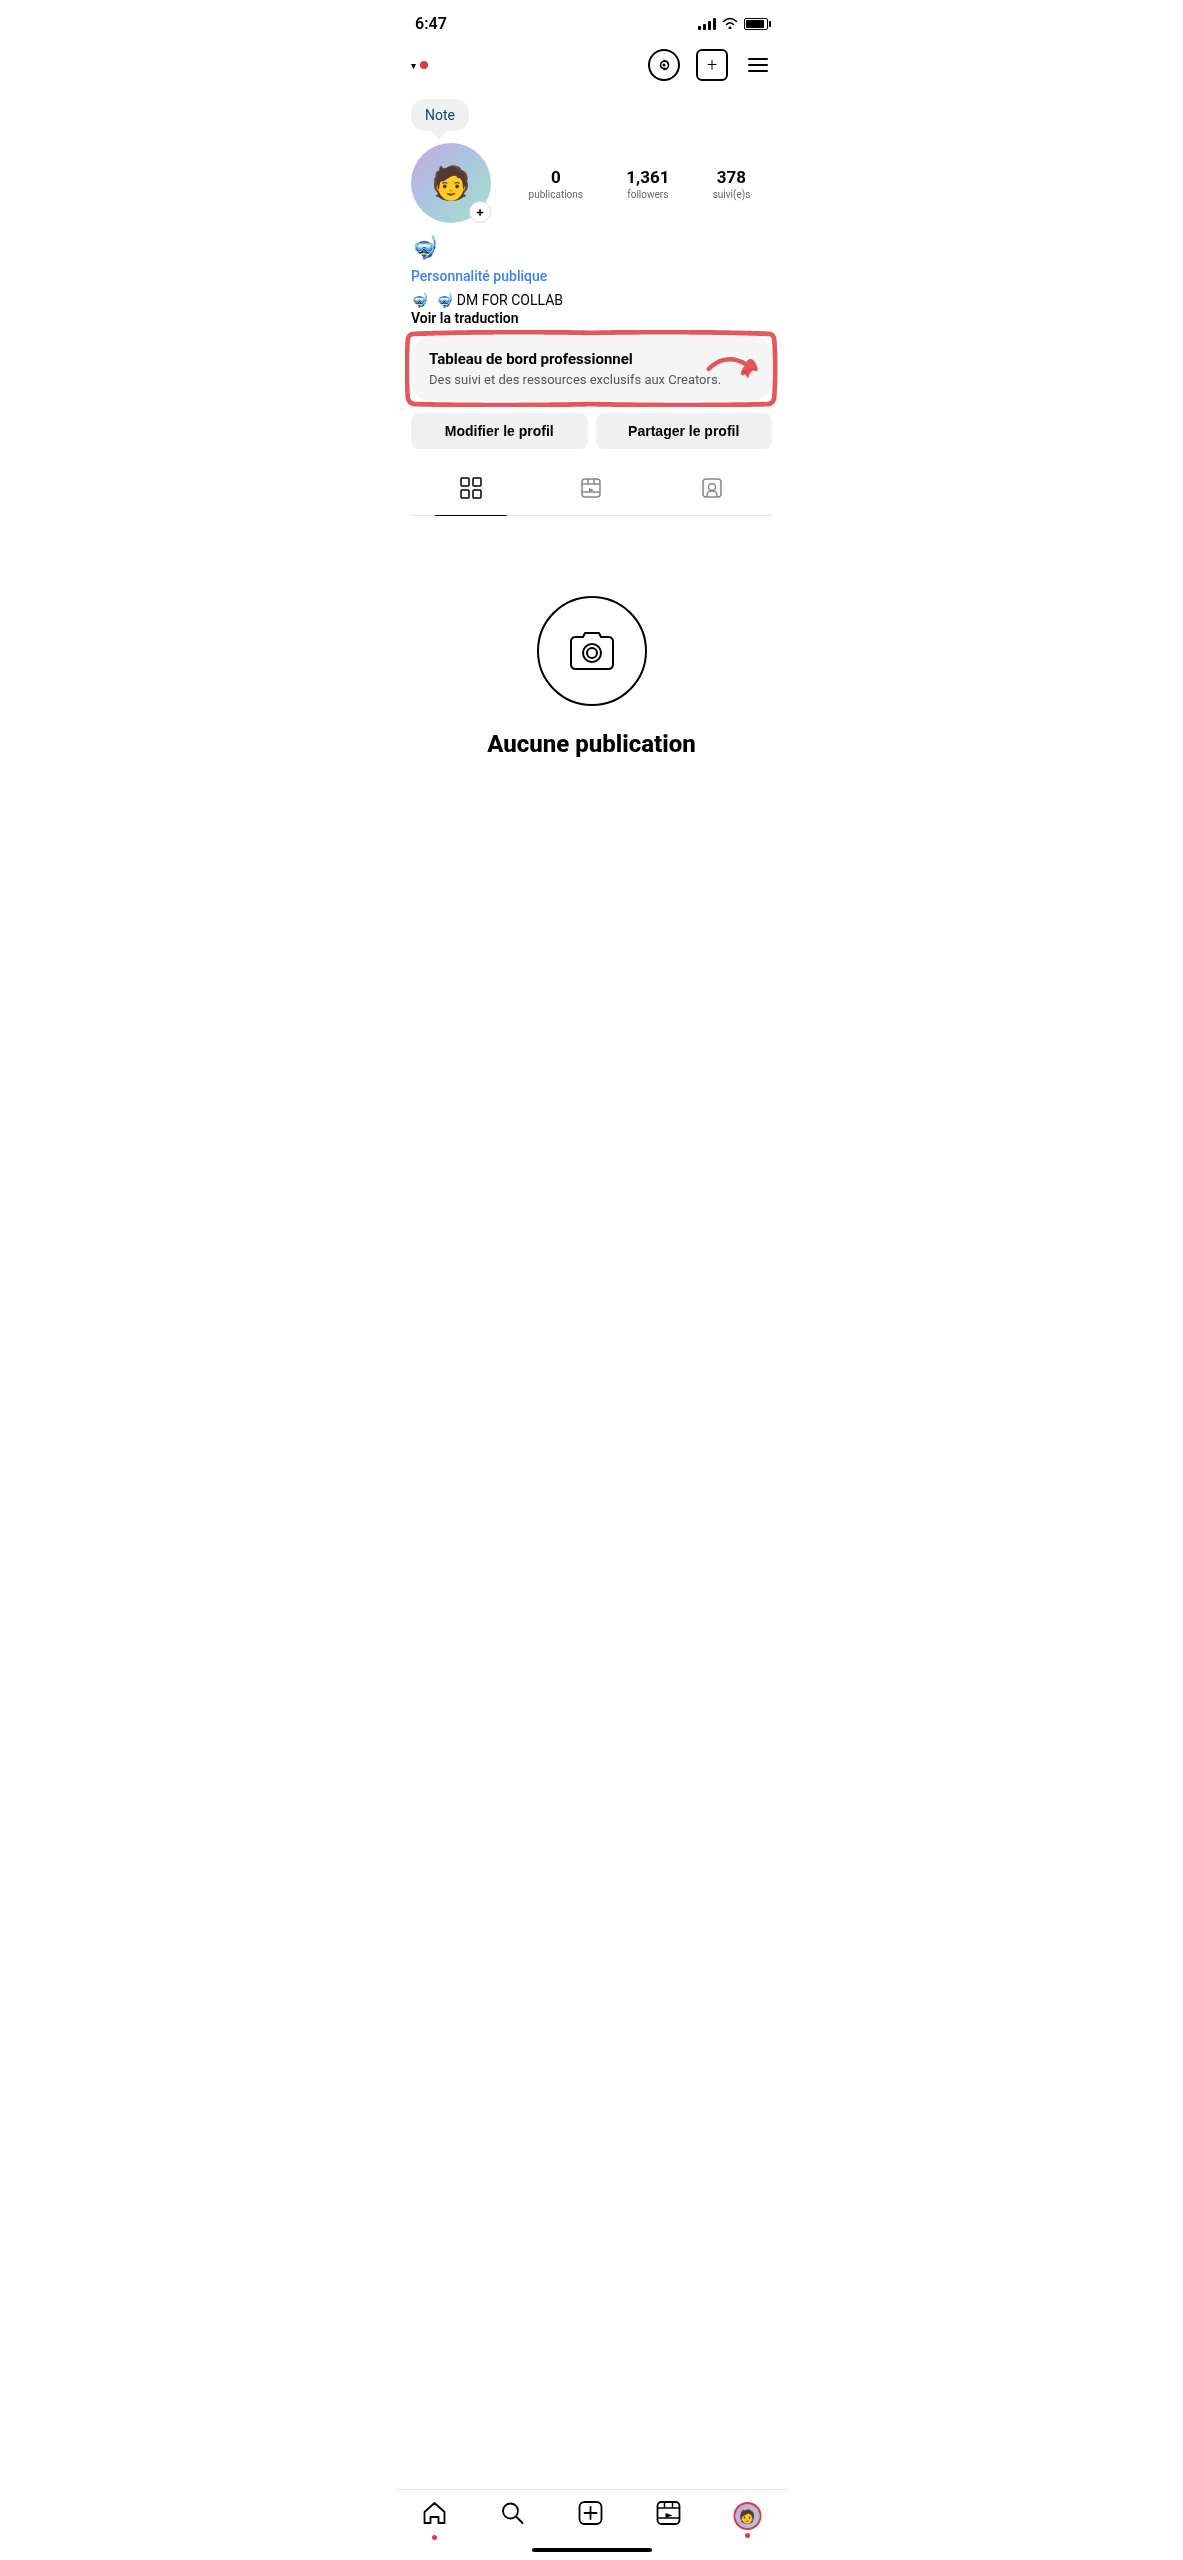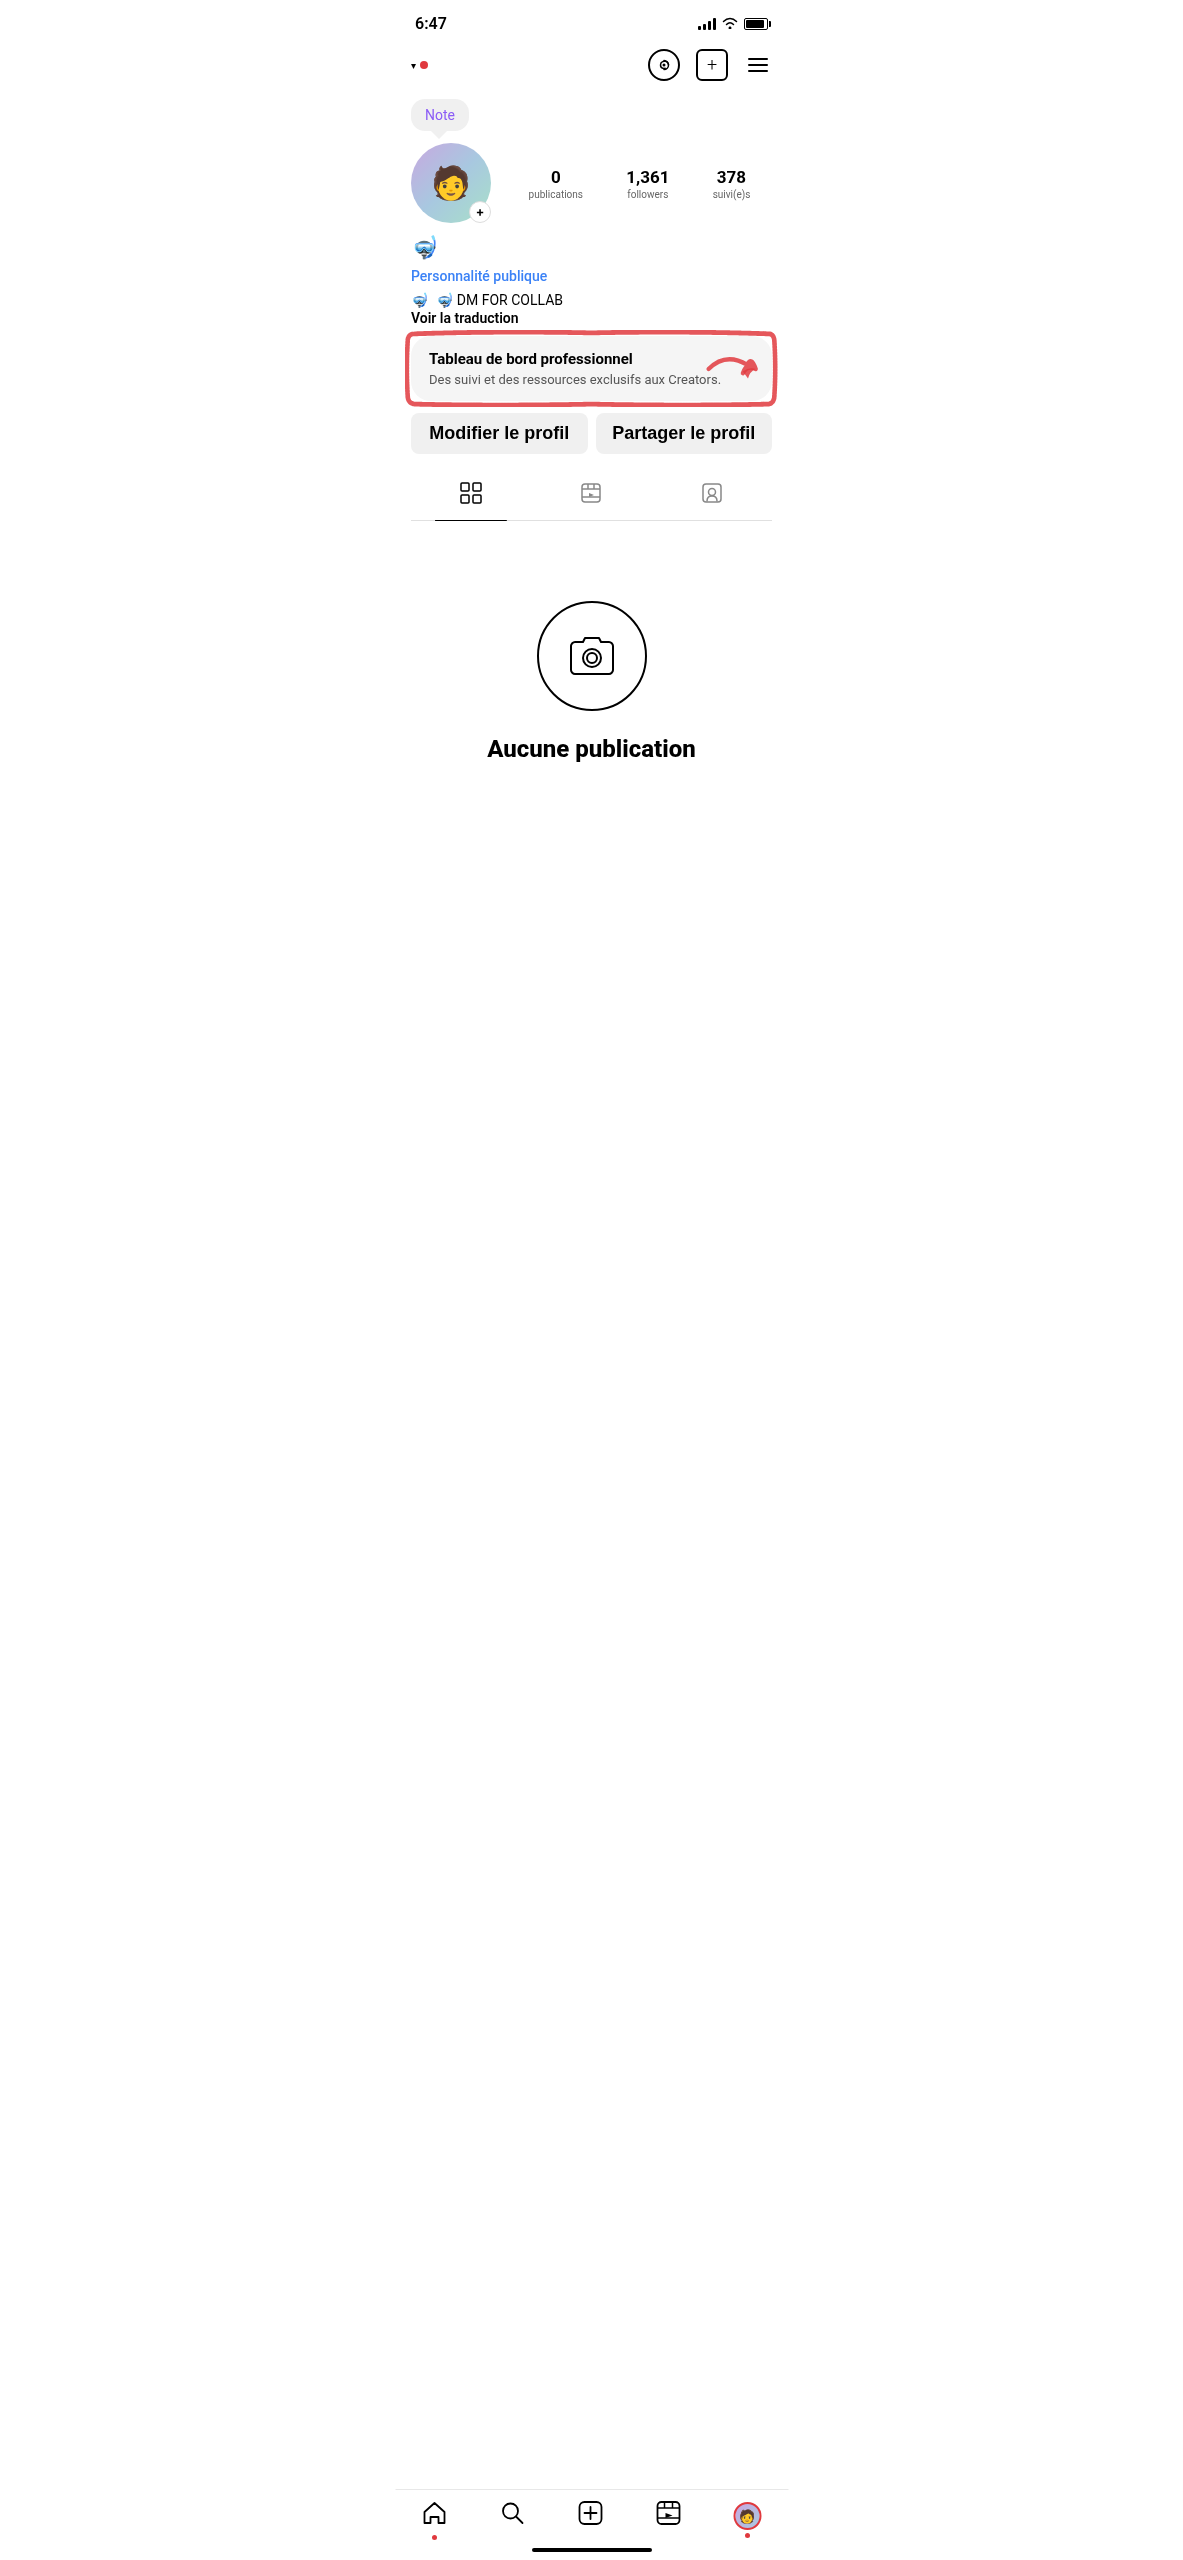--- a/index.html
+++ b/index.html
@@ -146,21 +146,21 @@
       padding: 10px 16px 0;
     }
 
     
     .note-bubble {
       background: #f0f0f0;
       border-radius: 14px;
       padding: 8px 14px;
       display: inline-block;
       font-size: 14px;
-      color: #8b5cf6;
+      color: #0c4a6e;
       margin-bottom: 8px;
       position: relative;
     }
     .note-bubble::after {
       content: '';
       position: absolute;
       bottom: -8px;
       left: 20px;
       border-left: 8px solid transparent;
       border-right: 8px solid transparent;
@@ -289,21 +289,21 @@
       display: flex;
       gap: 8px;
       margin-bottom: 16px;
     }
     .action-btn {
       flex: 1;
       background: #f0f0f0;
       border: none;
       border-radius: 8px;
       padding: 10px;
-      font-size: 18px;
+      font-size: 14px;
       font-weight: 600;
       color: #000;
       cursor: pointer;
       text-align: center;
     }
 
     
     .tabs-row {
       display: flex;
       border-bottom: 1px solid #e0e0e0;

